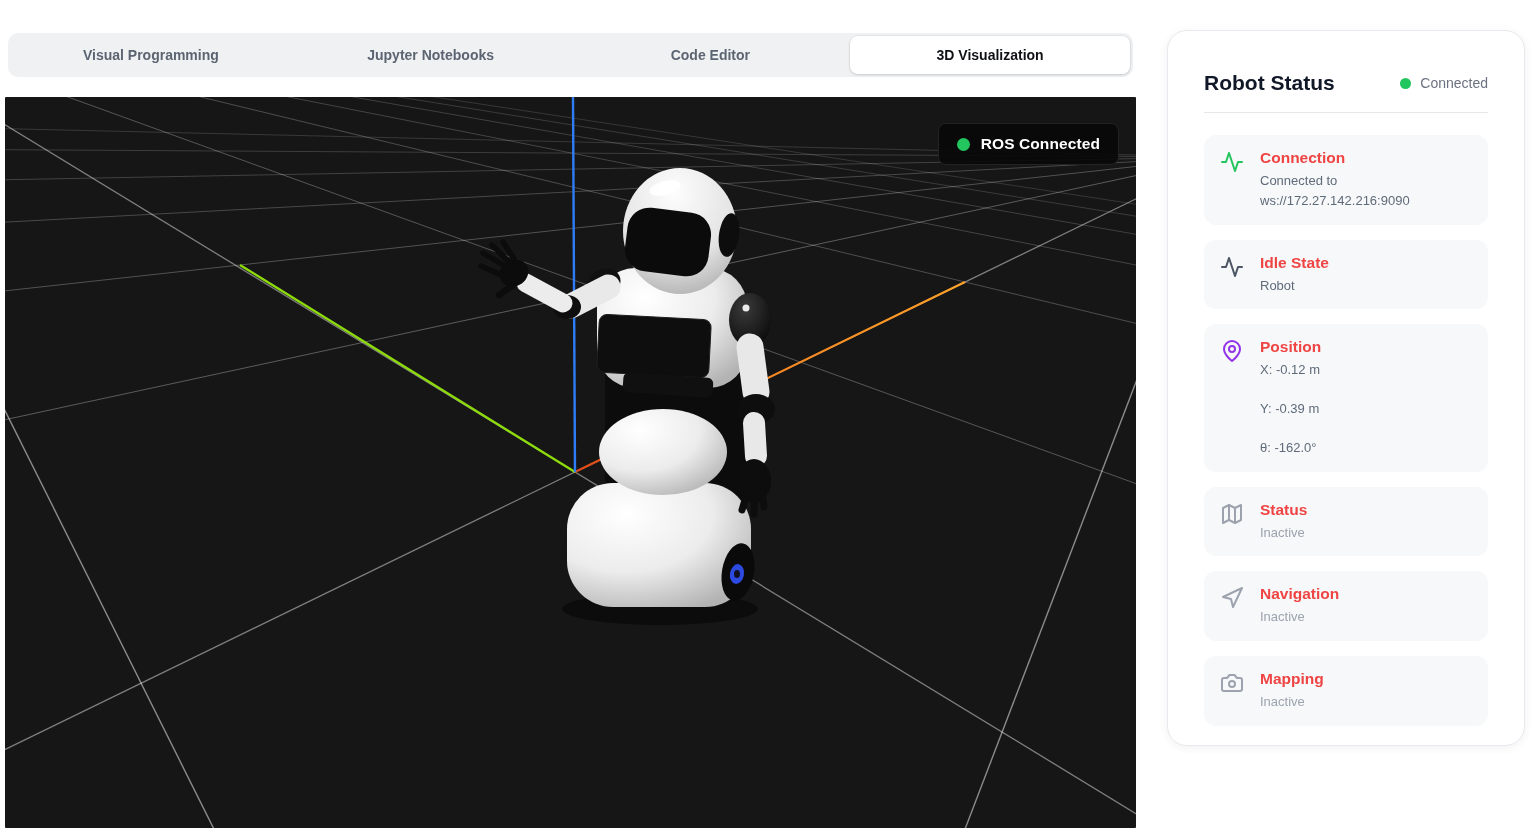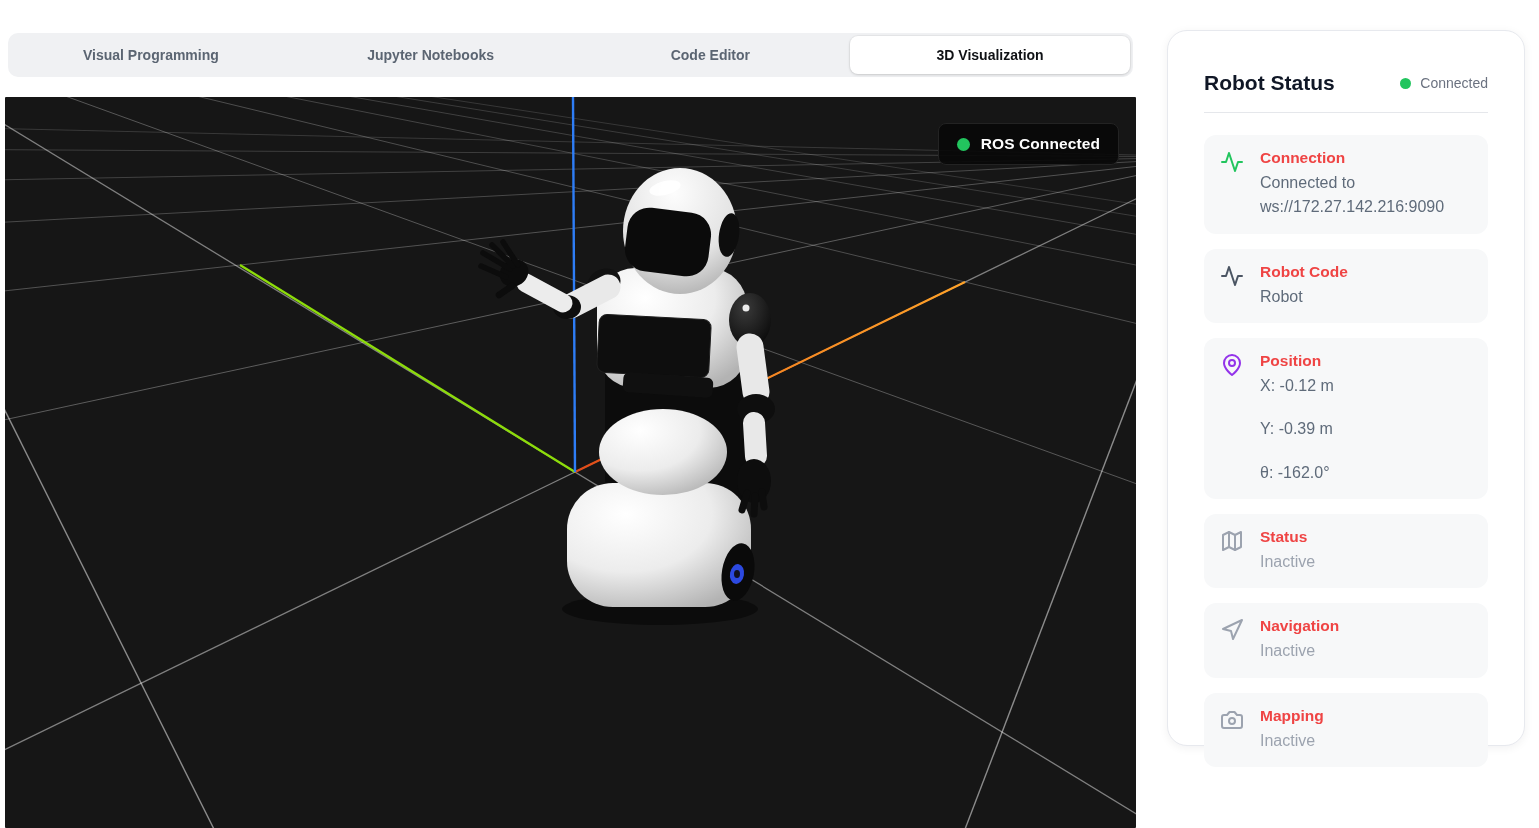--- a/index.html
+++ b/index.html
@@ -45,21 +45,21 @@
   .conn-status{display:flex;align-items:center;gap:9px;color:#6b7280;font-size:14px}
   .conn-status .dot{width:11px;height:11px}
   .divider{height:1px;background:#e5e7eb;margin:17px 0 22px}
   .card{
     background:#f7f8f9;border-radius:12px;padding:14px 16px;
     display:flex;gap:16px;margin-bottom:15px;
   }
   .card-icon{width:24px;height:24px;flex:none;margin-top:1px}
   .card-icon svg{width:24px;height:24px;display:block}
   .card-title{font-size:15.5px;font-weight:700;color:#ef4444;margin-bottom:4px}
-  .card-line{font-size:16px;color:#5f6b7a;line-height:1.52;overflow-wrap:anywhere}
+  .card-line{font-size:13px;color:#5f6b7a;line-height:1.52;overflow-wrap:anywhere}
   .card-line + .card-line{margin-top:19px}
   .card.muted .card-line{color:#9ca3af}
 </style>
 </head>
 <body>
 
 <div class="tabbar" id="tabbar">
     <button class="tab">Visual Programming</button>
     <button class="tab">Jupyter Notebooks</button>
     <button class="tab">Code Editor</button>
@@ -193,21 +193,21 @@
           <div class="card-line">Connected to ws://172.27.142.216:9090</div>
         </div>
       </div>
       <div class="card">
         <span class="card-icon" style="color: rgb(75, 85, 99);">
           <svg viewBox="0 0 24 24" fill="none" stroke="currentColor" stroke-width="2" stroke-linecap="round" stroke-linejoin="round">
             <path d="M22 12h-4l-3 9L9 3l-3 9H2"></path>
           </svg>
         </span>
         <div>
-          <div class="card-title">Robot Code</div>
+          <div class="card-title">Idle State</div>
           <div class="card-line">Robot</div>
         </div>
       </div>
       <div class="card">
         <span class="card-icon" style="color: rgb(147, 51, 234);">
           <svg viewBox="0 0 24 24" fill="none" stroke="currentColor" stroke-width="2" stroke-linecap="round" stroke-linejoin="round">
             <path d="M20 10c0 6-8 12-8 12s-8-6-8-12a8 8 0 0 1 16 0Z"></path>
             <circle cx="12" cy="10" r="3"></circle>
           </svg>
         </span>

